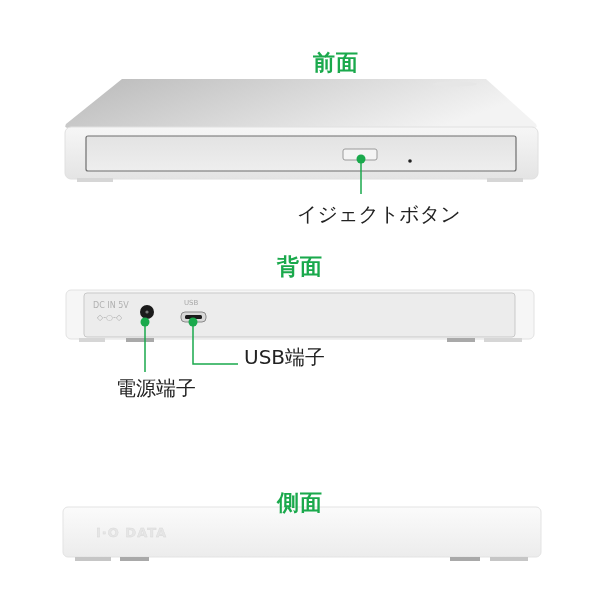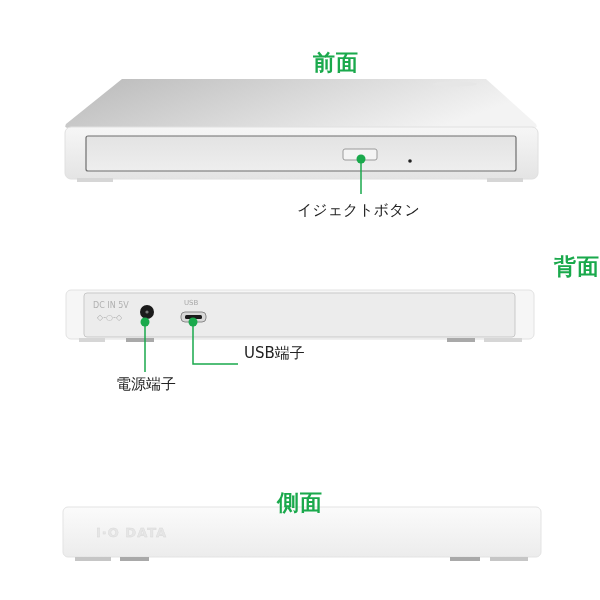--- a/index.html
+++ b/index.html
@@ -1,20 +1,20 @@
 <!DOCTYPE html>
 <html><head>
 <meta charset="utf-8">
 <style>
   html, body { margin:0; padding:0; background:#ffffff; }
   body { width:600px; height:600px; position:relative; overflow:hidden;
          font-family:"DejaVu Sans", sans-serif; }
   .title { position:absolute; left:0; width:600px; text-align:center;
            font-size:22px; font-weight:bold; color:#1aa94c; letter-spacing:1px; }
-  .label { position:absolute; font-size:15px; color:#222; white-space:nowrap; }
+  .label { position:absolute; font-size:20px; color:#222; white-space:nowrap; }
   svg { position:absolute; left:0; top:0; }
 </style>
 </head>
 <body>
 
 <div class="title" style="top:48px;padding-left:36px;">前面</div>
 
 <svg width="600" height="600">
   <defs>
     <linearGradient id="topGrad" x1="0" y1="0" x2="1" y2="0.3">
@@ -80,17 +80,17 @@
     <text x="96" y="537" font-size="13" font-weight="bold" fill="#e6e6e6" stroke="#d8d8d8" stroke-width="0.4" font-family="DejaVu Sans, sans-serif" letter-spacing="1" id="side-logo">I·O DATA</text>
     <rect x="75" y="557" width="36" height="4" fill="#c6c6c6"></rect>
     <rect x="120" y="557" width="29" height="4" fill="#a9a9a9"></rect>
     <rect x="450" y="557" width="30" height="4" fill="#a9a9a9"></rect>
     <rect x="490" y="557" width="38" height="4" fill="#c6c6c6"></rect>
   </g>
 </svg>
 
 <div class="label" style="left:297px; top:201px;">イジェクトボタン</div>
 
-<div class="title" style="top:252px;text-align:right;">背面</div>
+<div class="title" style="top:252px;">背面</div>
 <div class="label" style="left:244px; top:344px;">USB端子</div>
 <div class="label" style="left:116px; top:375px;">電源端子</div>
 
 <div class="title" style="top:488px;">側面</div>
 
 </body></html>

